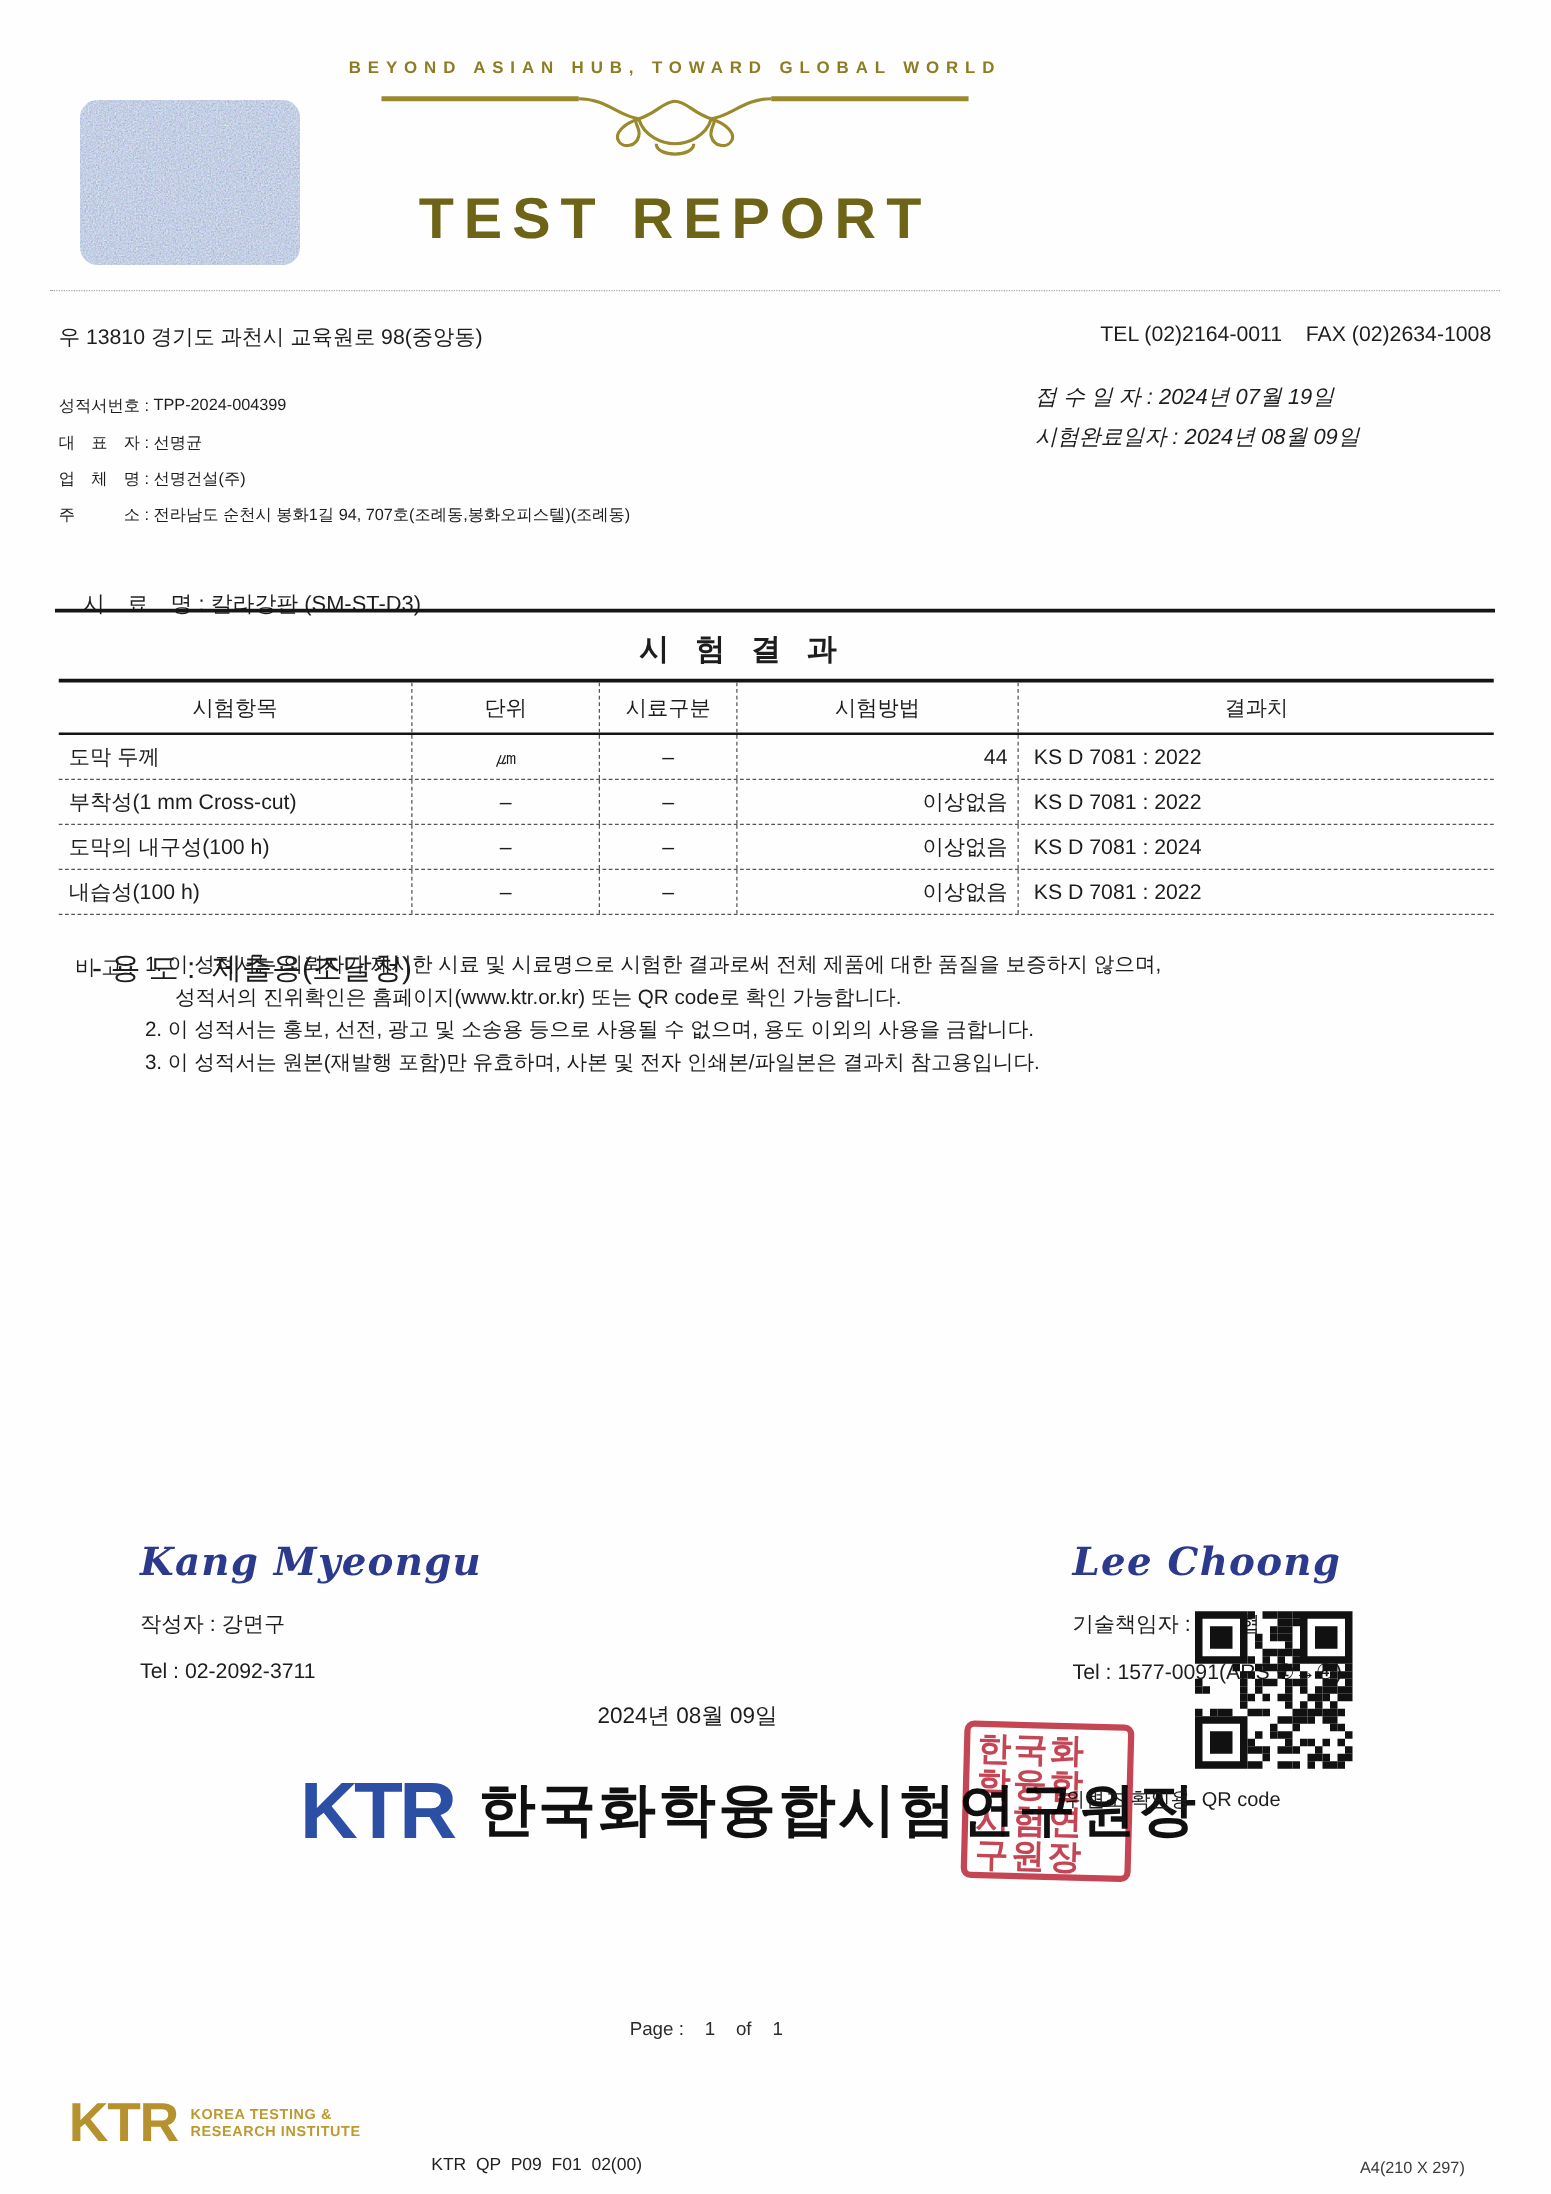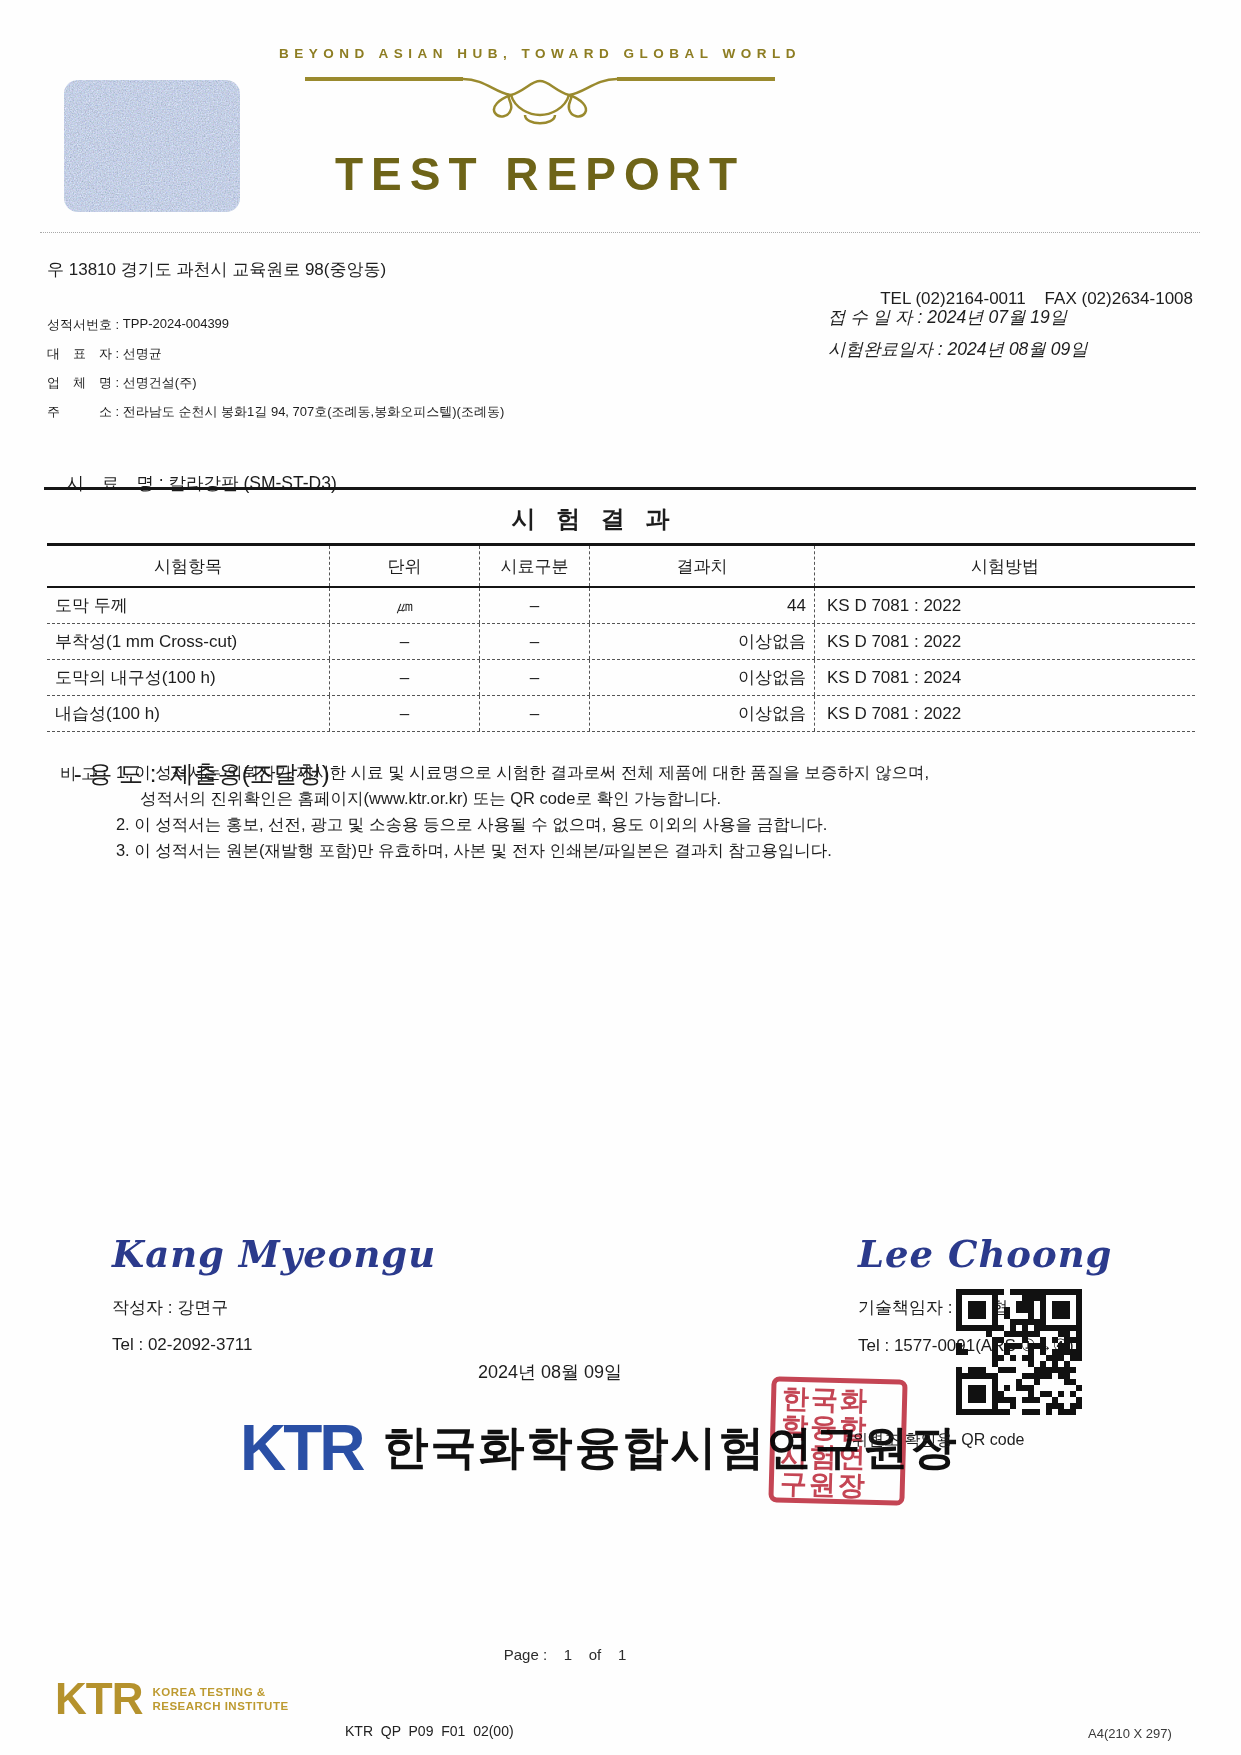--- a/index.html
+++ b/index.html
@@ -2,21 +2,21 @@
 <html><head>
 <meta charset="utf-8">
 <style>
   * { margin:0; padding:0; box-sizing:border-box; }
   html,body { background:#ffffff; }
   body { font-family:"Liberation Sans", sans-serif; color:#1d1d1d; }
   .page {
     position:relative; width:1241px; height:1755px; margin:0 auto;
     background:#fefefe; overflow:hidden;
   }
-  .pre { white-space:pre;margin-top:31px; }
+  .pre { white-space:pre; }
 
   
   .hologram {
     position:absolute; left:64px; top:80px; width:176px; height:132px;
     border-radius:14px; overflow:hidden;
   }
   .head-center { position:absolute; left:225px; top:46px; width:630px; text-align:center; }
   .tagline {
     font-size:13.5px; font-weight:700; letter-spacing:5.5px; color:#8d7d22; white-space:pre;
   }
@@ -65,21 +65,21 @@
   .notes-label { white-space:pre; }
   .notes-lines .nline { margin-bottom:7px; line-height:1.15; }
   .notes-lines .nline.indent { padding-left:24px; }
 
   
   .sig { position:absolute; width:420px; }
   .sig-left { left:112px; top:1232px; }
   .sig-right { left:858px; top:1232px; }
   .sig-script {
     font-family:"DejaVu Serif", serif; font-style:italic; font-weight:700;
-    font-size:37px; color:#2b3a8c; letter-spacing:1px;
+    font-size:31px; color:#2b3a8c; letter-spacing:1px;
   }
   .sig-role { margin-top:20px; font-size:17px; }
   .sig-tel { margin-top:16px; font-size:17px; }
 
   
   .issue-date { position:absolute; left:0; top:1360px; width:1100px; text-align:center; font-size:18px; }
   .org-row { position:absolute; left:240px; top:1416px; display:flex; align-items:center; }
   .org-logo {
     font-size:64px; font-weight:900; letter-spacing:-3px; color:#2a4fa5; line-height:1;
   }
@@ -168,22 +168,22 @@
   </div>
 
   <div class="thick-line"></div>
   <div class="results-title">시 험 결 과</div>
 
   <div class="rtable">
     <div class="trow hrow">
       <div class="tcell">시험항목</div>
       <div class="tcell">단위</div>
       <div class="tcell">시료구분</div>
+      <div class="tcell">시험방법</div>
       <div class="tcell">결과치</div>
-      <div class="tcell">시험방법</div>
     </div>
     <div class="trow drow">
       <div class="tcell c-item">도막 두께</div>
       <div class="tcell c-unit">㎛</div>
       <div class="tcell c-class">–</div>
       <div class="tcell c-result">44</div>
       <div class="tcell c-method">KS D 7081 : 2022</div>
     </div>
     <div class="trow drow">
       <div class="tcell c-item">부착성(1 mm Cross-cut)</div>

